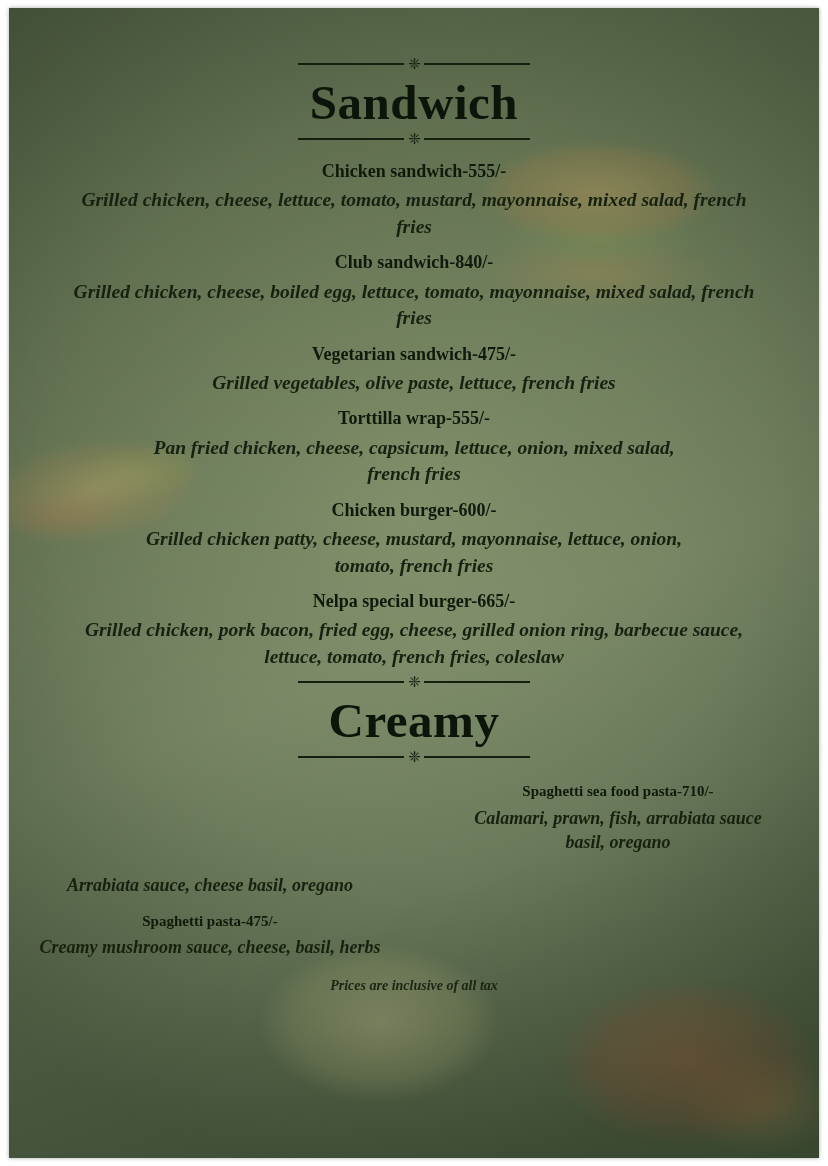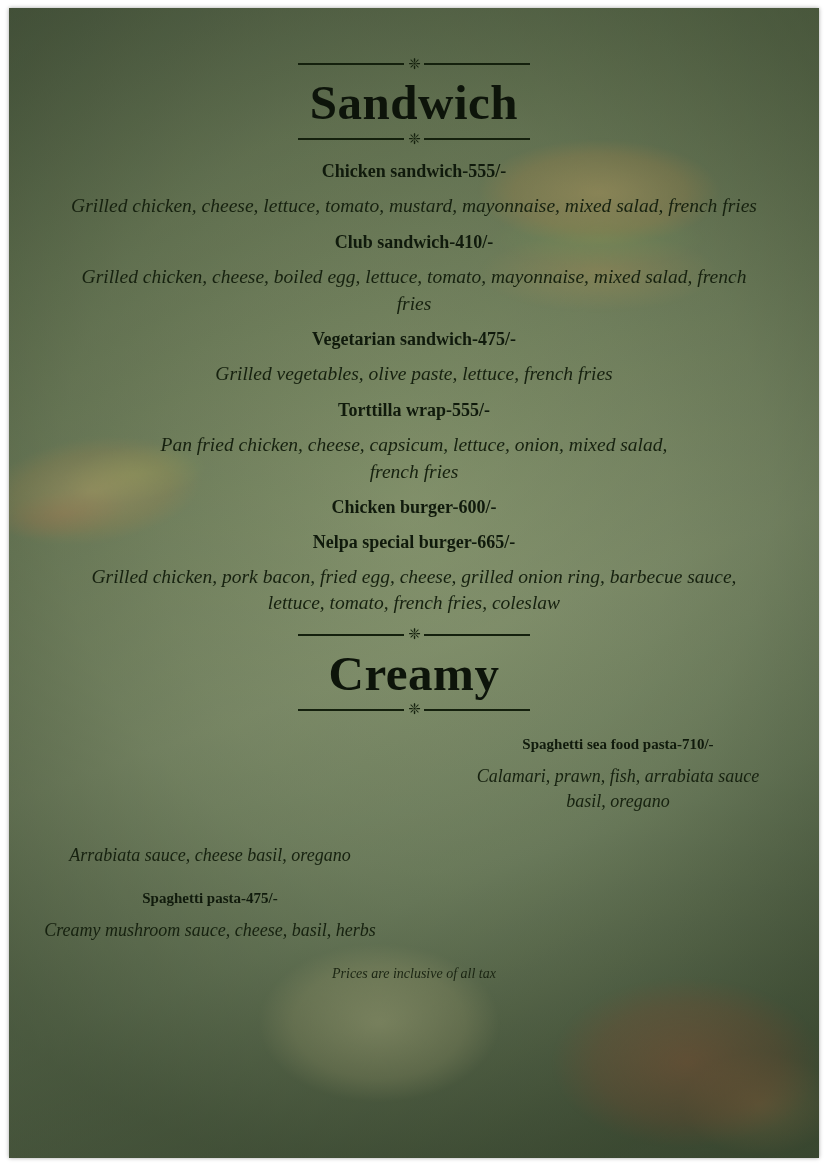--- a/index.html
+++ b/index.html
@@ -119,26 +119,26 @@
     margin: 0 0 10px 0;
   }
   .item-name {
     font-weight: bold;
     font-size: 18px;
     line-height: 1.35;
     color: #101a0c;
   }
   .item-desc {
     font-style: italic;
-    font-weight: normal;
+    font-weight: bold;
     font-size: 19.5px;
     line-height: 1.36;
     color: #16210f;
     max-width: 700px;
-    margin: 10px auto;
+    margin: 4px auto;
   }
 
   #sandwich-section {
     margin-top: 48px;
   }
   #sandwich-items {
     margin-top: 12px;
   }
 
   
@@ -161,21 +161,21 @@
     font-size: 18px;
   }
   .cell-left-1  { grid-column: 1; grid-row: 2; padding: 0 8px; }
   .cell-right-1 { grid-column: 2; grid-row: 1; padding: 0 4px; }
   .cell-left-2  { grid-column: 1; grid-row: 3; padding: 0 4px; }
   .cell-right-2 { grid-column: 2; grid-row: 2; padding: 0 4px; }
 
   .footnote {
     text-align: center;
     font-style: italic;
-    font-weight: normal;
+    font-weight: bold;
     font-size: 14px;
     color: #1a2412;
     margin-top: 14px;
   }
 </style>
 </head>
 <body>
 
 <div id="menu-page">
   <div class="bg-photo photo-burger-top"></div>
@@ -200,33 +200,34 @@
         <div class="orn">❈</div>
         <div class="rule"></div>
       </div>
 
       <div id="sandwich-items">
         <div class="item">
           <div class="item-name">Chicken sandwich-555/-</div>
           <div class="item-desc">Grilled chicken, cheese, lettuce, tomato, mustard, mayonnaise, mixed salad, french fries</div>
         </div>
         <div class="item">
-          <div class="item-name">Club sandwich-410/-</div>
+          <div class="item-name">Club sandwich-840/-</div>
           <div class="item-desc">Grilled chicken, cheese, boiled egg, lettuce, tomato, mayonnaise, mixed salad, french fries</div>
         </div>
         <div class="item">
           <div class="item-name">Vegetarian sandwich-475/-</div>
           <div class="item-desc" style="max-width:470px">Grilled vegetables, olive paste, lettuce, french fries</div>
         </div>
         <div class="item">
           <div class="item-name">Torttilla wrap-555/-</div>
           <div class="item-desc" style="max-width:530px">Pan fried chicken, cheese, capsicum, lettuce, onion, mixed salad, french fries</div>
         </div>
         <div class="item">
           <div class="item-name">Chicken burger-600/-</div>
+          <div class="item-desc" style="max-width:600px">Grilled chicken patty, cheese, mustard, mayonnaise, lettuce, onion, tomato, french fries</div>
         </div>
         <div class="item" style="margin-bottom:4px">
           <div class="item-name">Nelpa special burger-665/-</div>
           <div class="item-desc" style="max-width:690px">Grilled chicken, pork bacon, fried egg, cheese, grilled onion ring, barbecue sauce, lettuce,  tomato, french fries, coleslaw</div>
         </div>
       </div>
     </div>
 
     <div id="pasta-section">
       <div class="divider">

